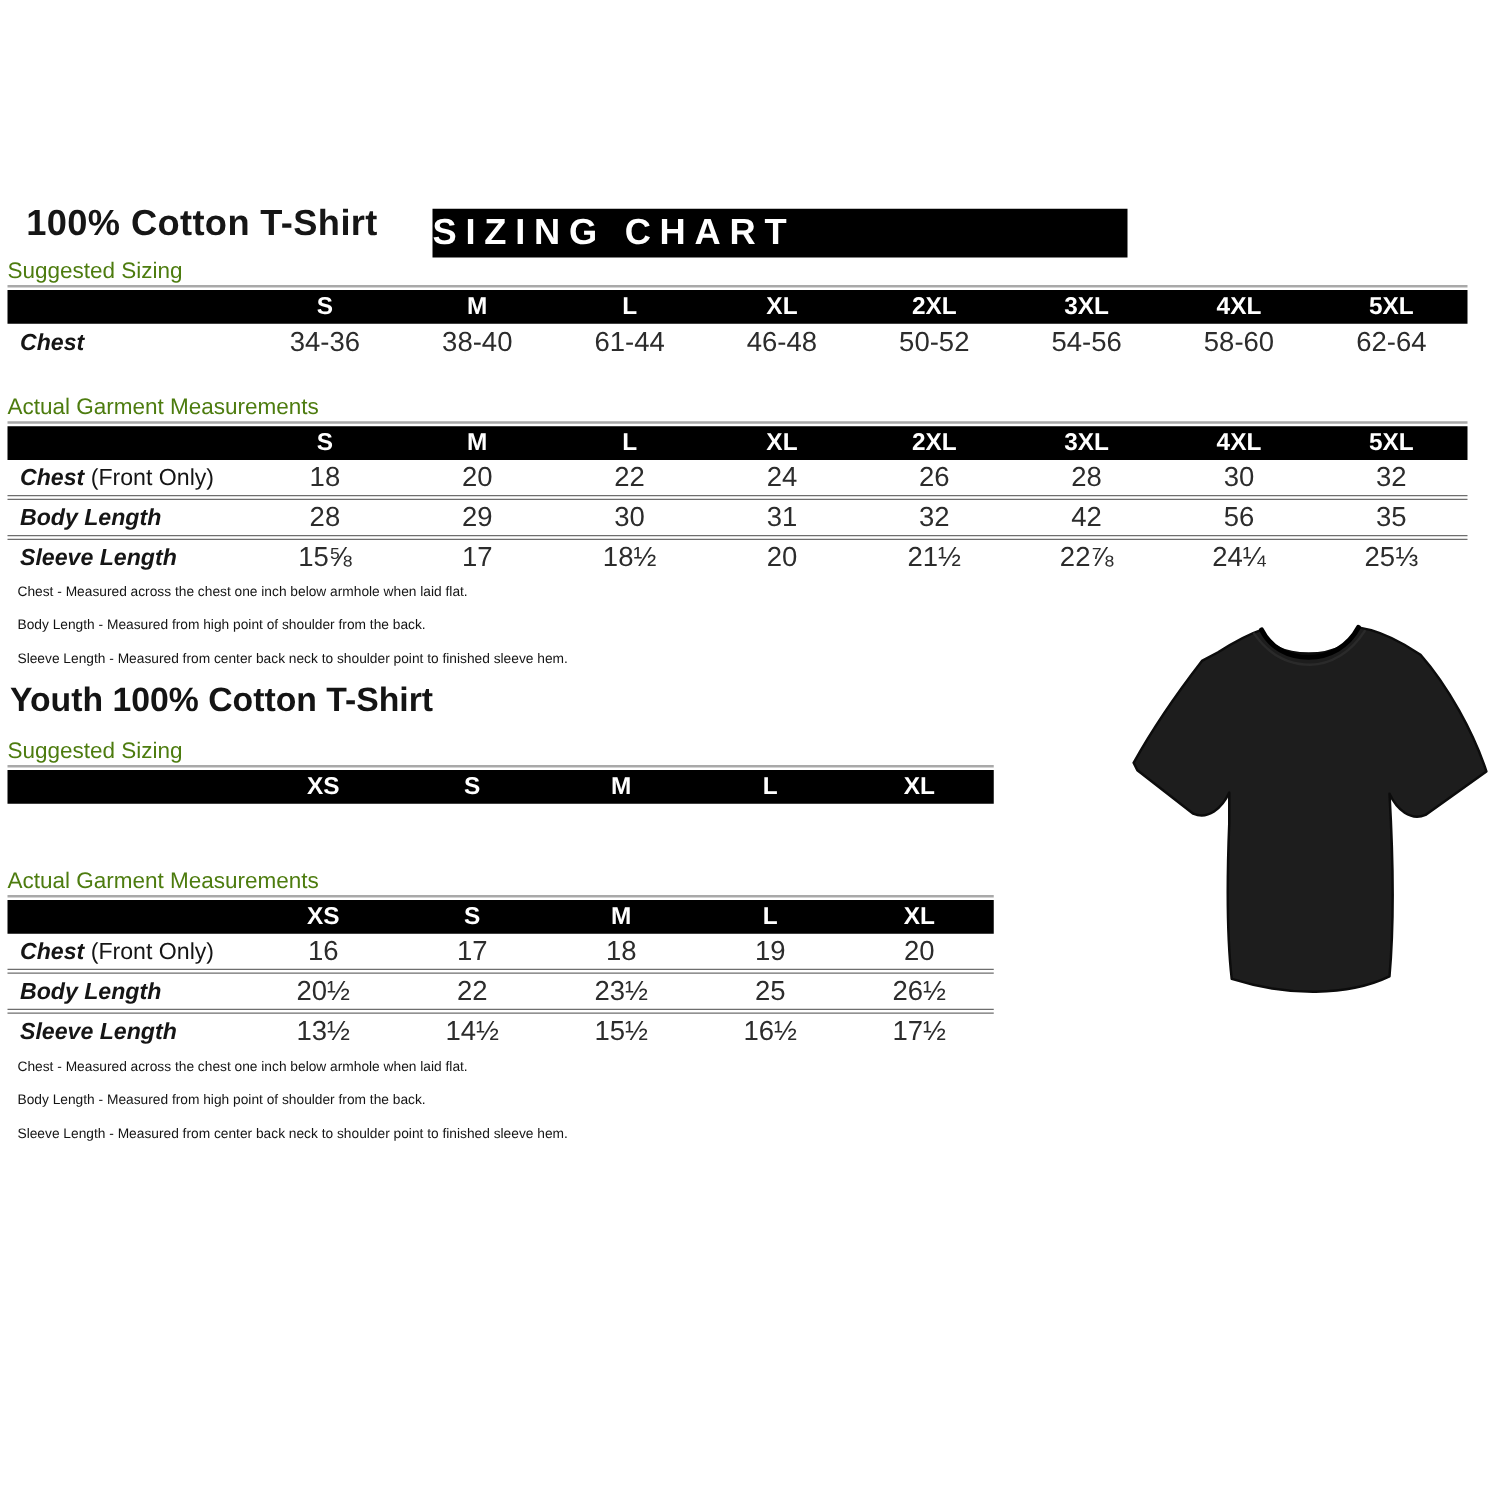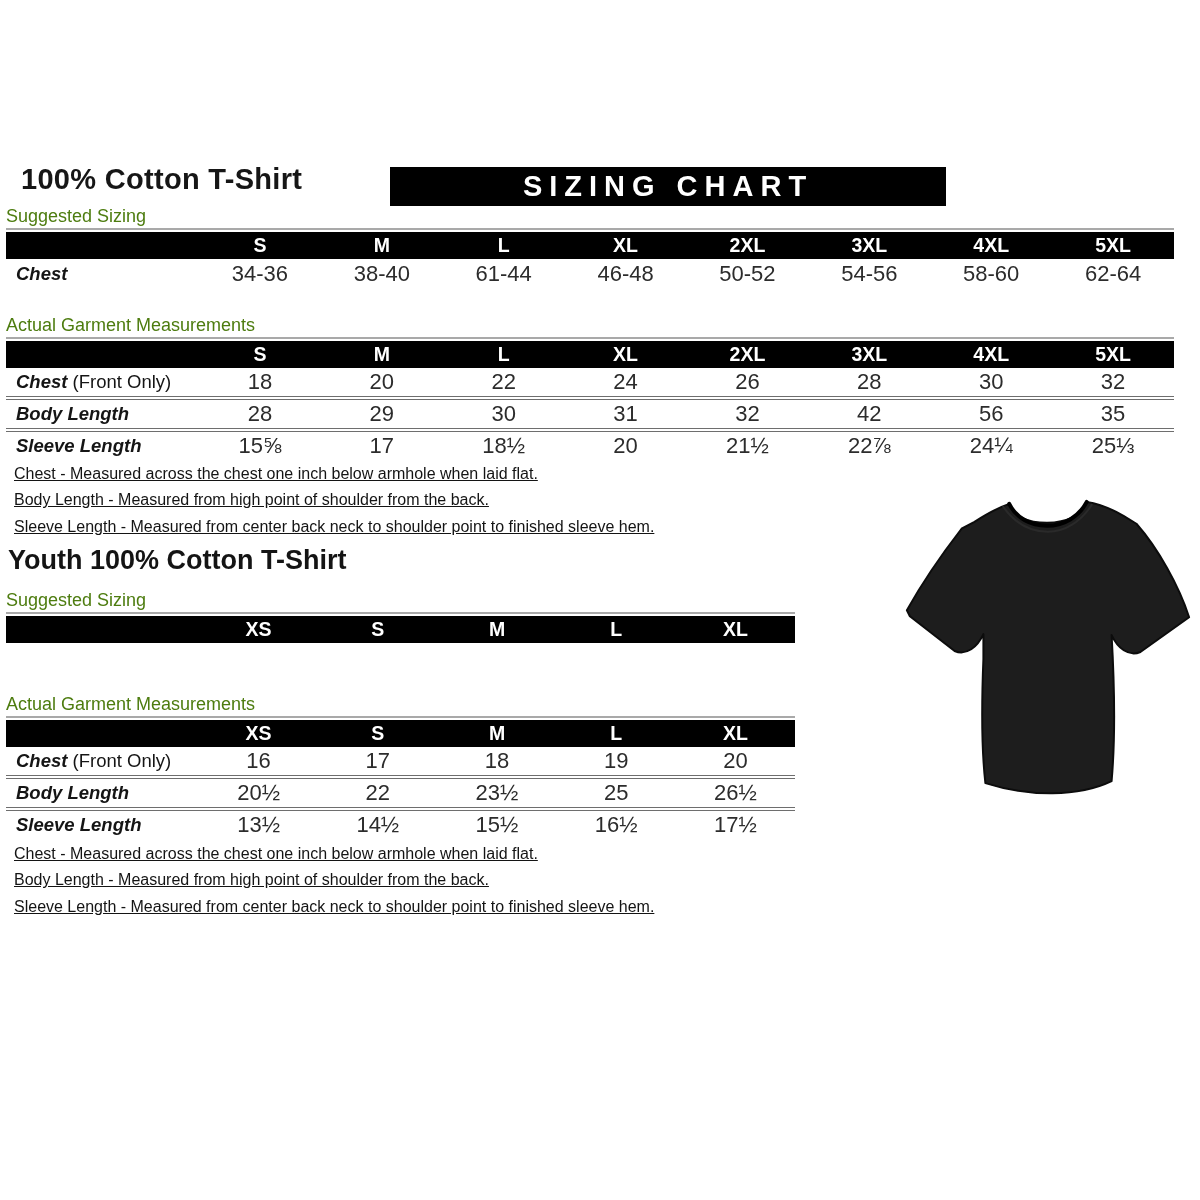--- a/index.html
+++ b/index.html
@@ -6,38 +6,38 @@
   .page{
     position:relative;width:1200px;height:1200px;background:#ffffff;
     font-family:"Liberation Sans",sans-serif;color:#1a1a1a;overflow:hidden;
   }
   .main-title{
     position:absolute;left:21px;top:163px;font-size:29px;font-weight:700;
     letter-spacing:.3px;color:#161616;
   }
   .banner{
     position:absolute;left:346px;top:167px;width:556px;height:39px;background:#000;
-    color:#fff;display:flex;align-items:center;justify-content:center;
-    font-size:29px;font-weight:700;letter-spacing:7px;margin-left:44px;
+    color:#fff;display:flex;align-items:center;
+    font-size:29px;font-weight:700;letter-spacing:7px;
   }
   .section-label{position:absolute;font-size:18px;color:#4d7c0f;}
   .youth-title{
     position:absolute;left:8px;top:545px;font-size:27px;font-weight:700;color:#141414;
   }
   .sizing-table{position:absolute;border-top:2px solid #a9a9a9;padding-top:2px;}
   .t-head{display:flex;align-items:center;background:#000;height:27px;}
   .t-label-cell{width:193px;flex:none;padding-left:10px;box-sizing:border-box;font-size:18.5px;color:#151515;}
   .t-cell{flex:1;text-align:center;}
   .t-hcell{color:#fff;font-weight:700;font-size:19.5px;}
   .t-row{display:flex;align-items:center;height:28px;border-bottom:4px double #6e6e6e;}
   .t-row:last-child{border-bottom:none;}
   #adult-suggested-table .t-row{height:30px;}
   .t-bold{font-weight:700;font-style:italic;}
   .t-vcell{font-size:22px;color:#2c2c2c;}
-  .notes{position:absolute;font-size:16px;line-height:26.3px;color:#141414;text-decoration:underline;}
+  .notes{position:absolute;font-size:11px;line-height:26.3px;color:#141414;}
   .notes div{white-space:nowrap;}
   .tshirt-figure{position:absolute;left:897px;top:488px;width:300px;height:318px;}
   .tshirt-figure svg{width:100%;height:100%;display:block;}
 </style>
 </head>
 <body>
 
 <div class="page">
 
   <div class="main-title">100% Cotton T-Shirt</div>

